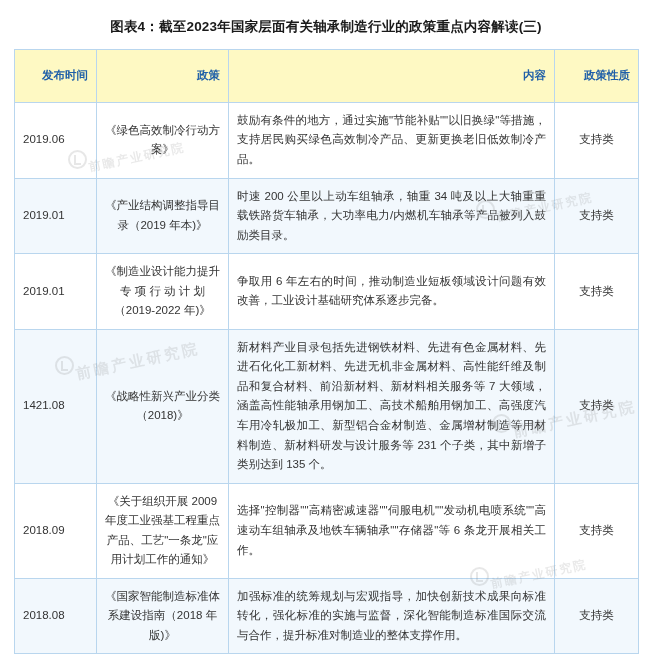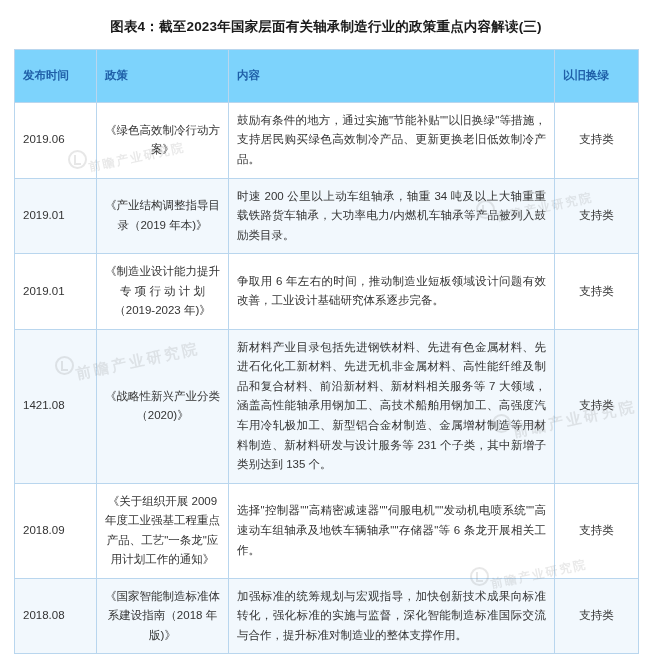--- a/index.html
+++ b/index.html
@@ -39,24 +39,24 @@
   }
   table.policy-table th,
   table.policy-table td {
     border: 1px solid #b9d6ee;
     vertical-align: middle;
     padding: 8px 8px;
     font-size: 11.5px;
     line-height: 1.7;
   }
   thead th {
-    background: #7dd3fc;
+    background: #fef9c3;
     color: #1f5fa8;
     font-weight: bold;
-    text-align: left;
+    text-align: right;
     font-size: 12.5px;
     height: 36px;
     padding: 6px 4px;
     font-family: Liberation Serif, serif;
   }
   col.c-date { width: 82px; }
   col.c-policy { width: 132px; }
   col.c-content { width: 326px; }
   col.c-type { width: 84px; }
 
@@ -137,45 +137,45 @@
       <col class="c-date">
       <col class="c-policy">
       <col class="c-content">
       <col class="c-type">
     </colgroup>
     <thead>
       <tr>
         <th>发布时间</th>
         <th>政策</th>
         <th>内容</th>
-        <th>以旧换绿</th>
+        <th>政策性质</th>
       </tr>
     </thead>
     <tbody>
       <tr class="plain">
         <td class="date">2019.06</td>
         <td class="policy">《绿色高效制冷行动方案》</td>
         <td class="content">鼓励有条件的地方，通过实施"节能补贴""以旧换绿"等措施，支持居民购买绿色高效制冷产品、更新更换老旧低效制冷产品。</td>
         <td class="type">支持类</td>
       </tr>
       <tr class="shade">
         <td class="date">2019.01</td>
         <td class="policy">《产业结构调整指导目录（2019 年本)》</td>
         <td class="content">时速 200 公里以上动车组轴承，轴重 34 吨及以上大轴重重载铁路货车轴承，大功率电力/内燃机车轴承等产品被列入鼓励类目录。</td>
         <td class="type">支持类</td>
       </tr>
       <tr class="plain">
         <td class="date">2019.01</td>
-        <td class="policy">《制造业设计能力提升 专 项 行 动 计 划（2019-2023 年)》</td>
+        <td class="policy">《制造业设计能力提升 专 项 行 动 计 划（2019-2022 年)》</td>
         <td class="content">争取用 6 年左右的时间，推动制造业短板领域设计问题有效改善，工业设计基础研究体系逐步完备。</td>
         <td class="type">支持类</td>
       </tr>
       <tr class="shade">
         <td class="date">1421.08</td>
-        <td class="policy">《战略性新兴产业分类（2020)》</td>
+        <td class="policy">《战略性新兴产业分类（2018)》</td>
         <td class="content">新材料产业目录包括先进钢铁材料、先进有色金属材料、先进石化化工新材料、先进无机非金属材料、高性能纤维及制品和复合材料、前沿新材料、新材料相关服务等 7 大领域，涵盖高性能轴承用钢加工、高技术船舶用钢加工、高强度汽车用冷轧极加工、新型铝合金材制造、金属增材制造等用材料制造、新材料研发与设计服务等 231 个子类，其中新增子类别达到 135 个。</td>
         <td class="type">支持类</td>
       </tr>
       <tr class="plain">
         <td class="date">2018.09</td>
         <td class="policy">《关于组织开展 2009 年度工业强基工程重点产品、工艺"一条龙"应用计划工作的通知》</td>
         <td class="content">选择"控制器""高精密减速器""伺服电机""发动机电喷系统""高速动车组轴承及地铁车辆轴承""存储器"等 6 条龙开展相关工作。</td>
         <td class="type">支持类</td>
       </tr>
       <tr class="shade">

